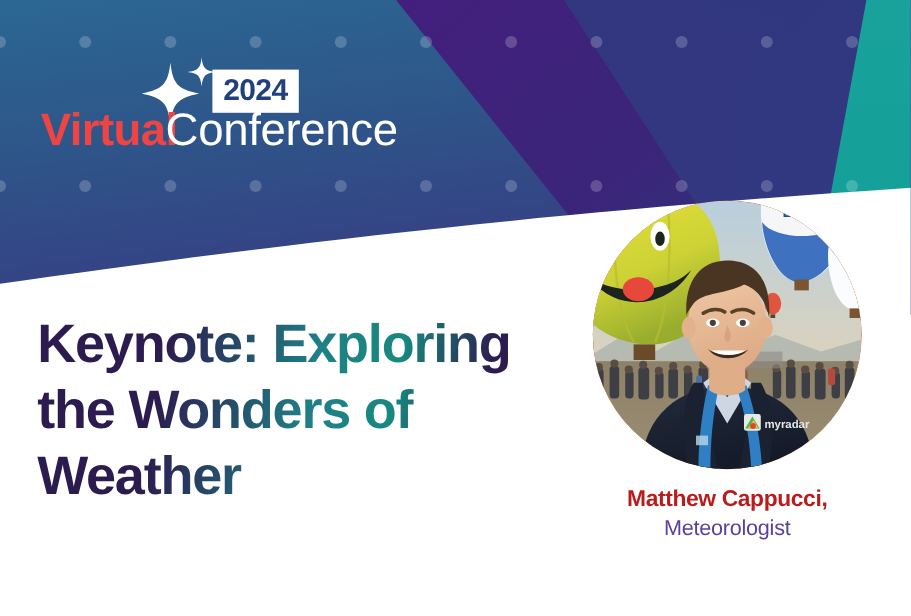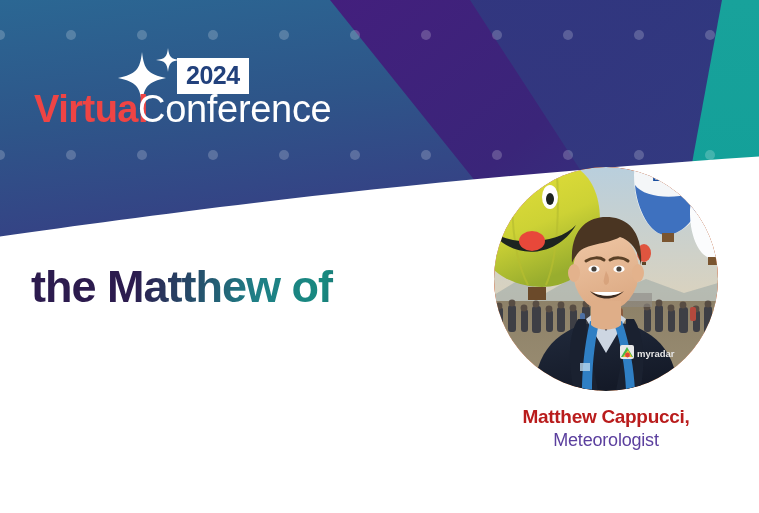--- a/index.html
+++ b/index.html
@@ -239,21 +239,23 @@
 
     <div class="year-badge">2024</div>
 
     <div class="conf-virtual">Virtual</div>
 
     <div class="conf-conference">Conference</div>
   </div>
 
 
   <div class="headline">
-    <div>the Matthew of</div>
+    <div>Keynote: Exploring</div>
+    <div>the Wonders of</div>
+    <div>Weather</div>
   </div>
 
   <div class="photo-ring">
     <svg class="photo-svg" viewBox="0 0 224 224" width="224" height="224">
       <defs>
         <linearGradient id="skyG" x1="0" y1="0" x2="0" y2="1">
           <stop offset="0%" stop-color="#b9cfdd"></stop>
           <stop offset="55%" stop-color="#d8d2c0"></stop>
           <stop offset="100%" stop-color="#cfc4ab"></stop>
         </linearGradient>

